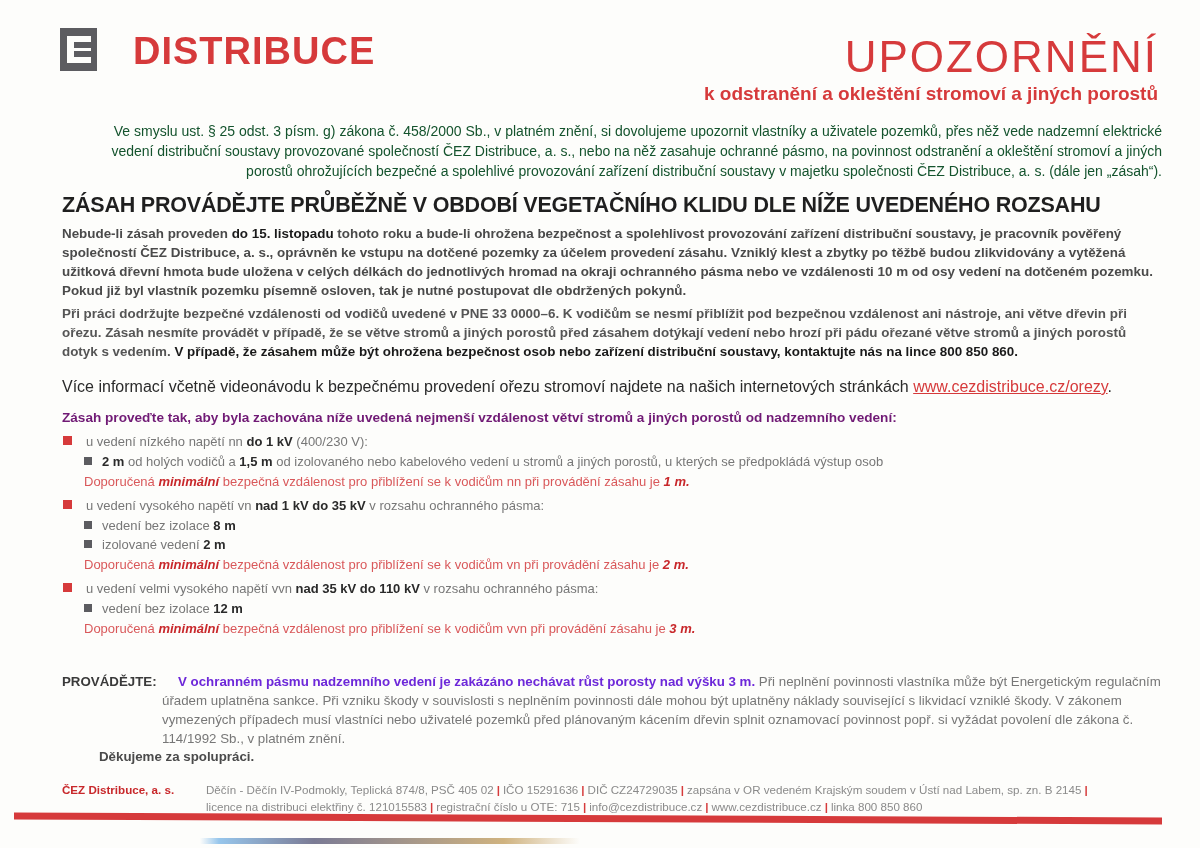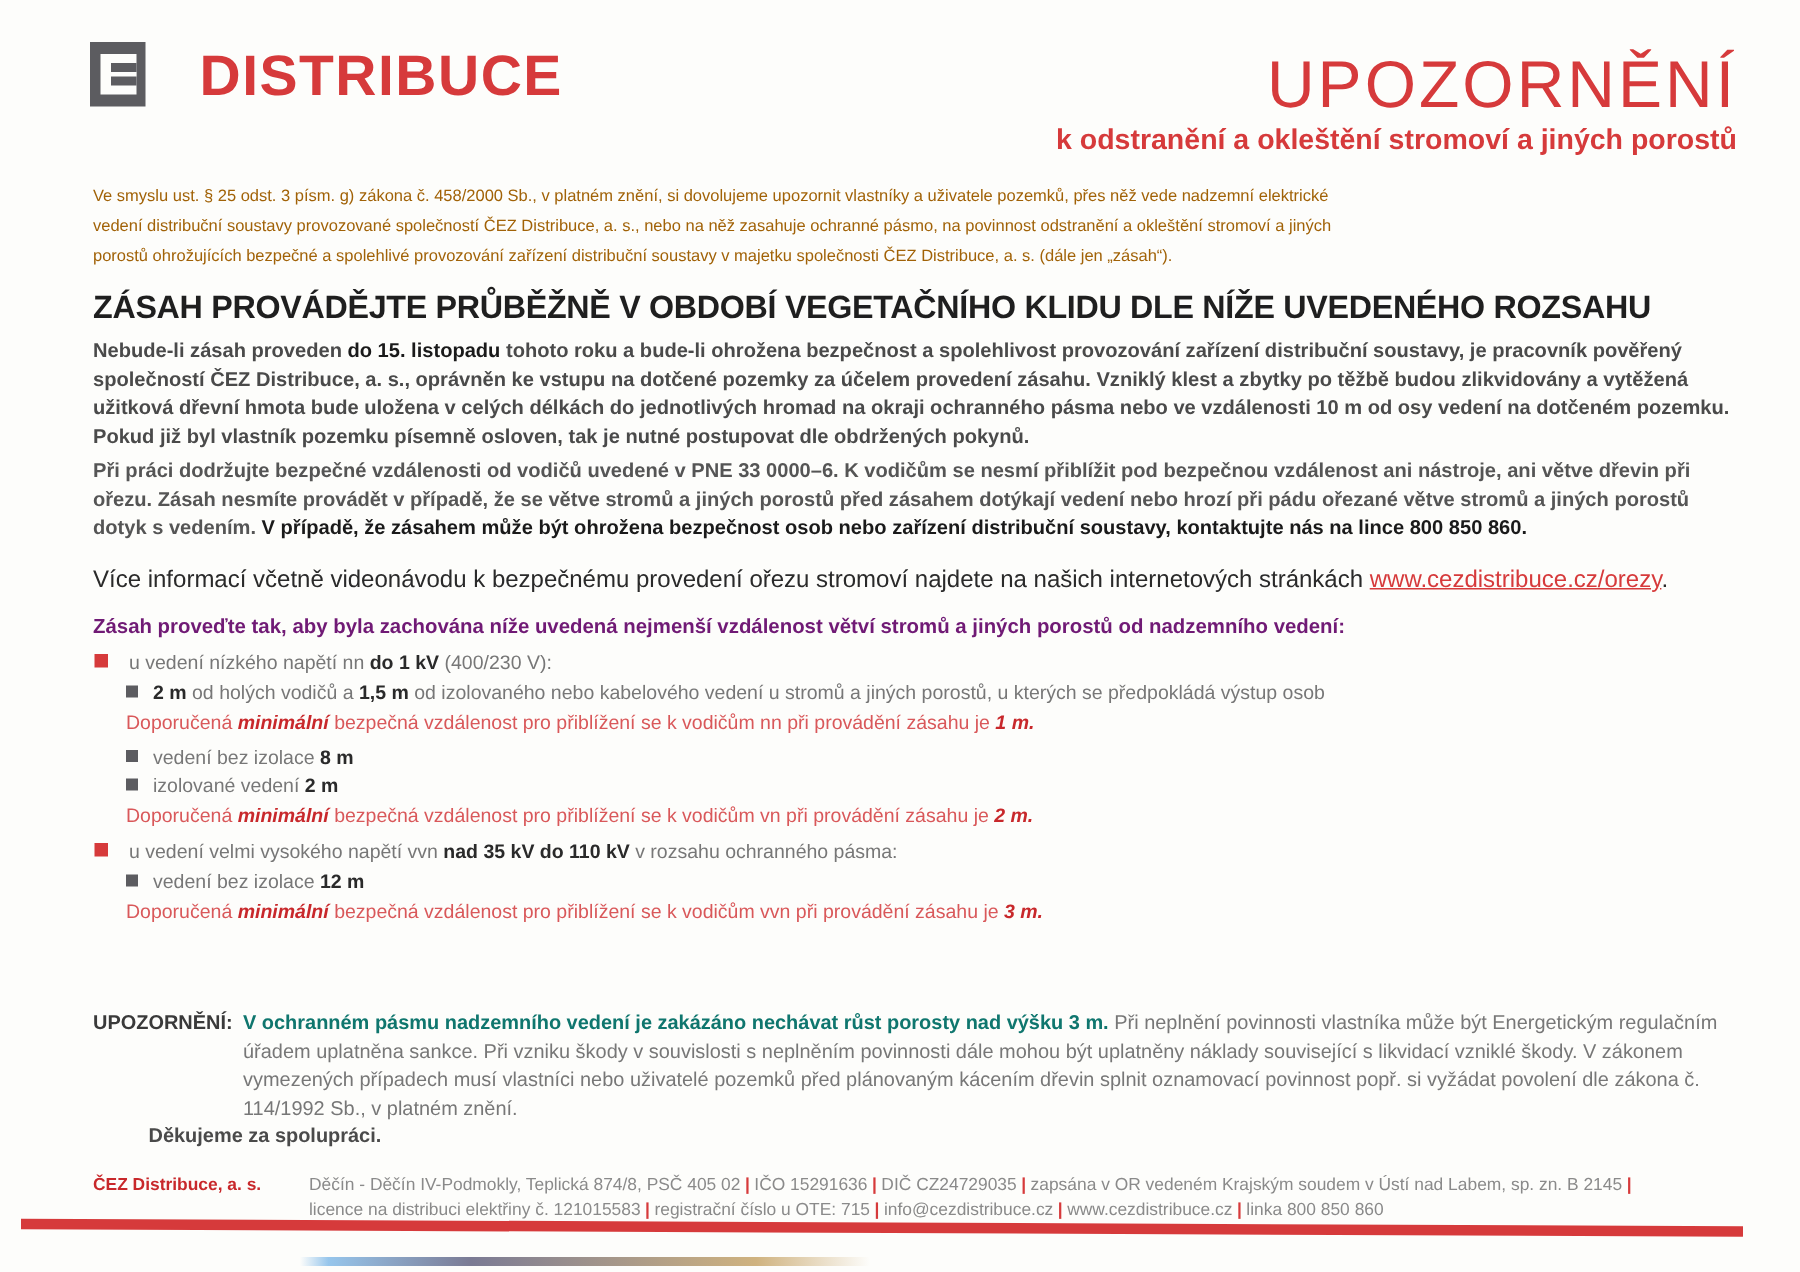--- a/index.html
+++ b/index.html
@@ -35,21 +35,21 @@
       position: absolute; right: 42px; top: 32px;
       font-size: 44px; letter-spacing: 2px; color: #d63a3b;
     }
     .subtitle {
       position: absolute; right: 42px; top: 83px;
       font-size: 19px; font-weight: bold; color: #d63a3b;
     }
 
     .intro {
       position: absolute; left: 62px; top: 121px; width: 1100px;
-      font-size: 11px; line-height: 20px; color: #a16207;
+      font-size: 14px; line-height: 20px; color: #14532d; text-align: right;
     }
     .headline {
       position: absolute; left: 62px; top: 193px; width: 1110px;
       font-size: 21.5px; font-weight: bold; color: #1f1f1f; letter-spacing: -0.2px;
     }
     .para1 {
       position: absolute; left: 62px; top: 224px; width: 1100px;
       font-size: 13.4px; line-height: 19px; color: #4a4a4a; font-weight: bold;
     }
     .para1 b, .para2 b { color: #1a1a1a; }
@@ -78,21 +78,21 @@
     .rec b { color: #c8282b; }
     .bullets b { color: #2a2a2a; }
     .rec b.r { color: #c8282b; font-style: italic; }
 
     .warn {
       position: absolute; left: 62px; top: 672px; width: 1100px;
       font-size: 13.3px; line-height: 19px; color: #777;
     }
     .warn .lab { position: absolute; left: 0; top: 0; font-weight: bold; color: #3a3a3a; }
     .warn .body { position: absolute; left: 100px; top: 0; width: 1000px; }
-    .warn .body b { color: #0f766e; }
+    .warn .body b { color: #6d28d9; margin-left: 16px; }
     .thanks {
       position: absolute; left: 62px; top: 749px;
       font-size: 13.3px; font-weight: bold; color: #4a4a4a; padding-left: 37px;
     }
 
     .footer {
       position: absolute; left: 62px; top: 781px; width: 1100px;
       font-size: 11.6px; line-height: 17px; color: #8a8a8a;
     }
     .footer .co { font-weight: bold; color: #c8282b; position: absolute; left: 0; top: 0; }
@@ -137,31 +137,32 @@
   <div class="info-line"><span>Více informací včetně videonávodu k bezpečnému provedení ořezu stromoví najdete na našich internetových stránkách </span><a>www.cezdistribuce.cz/orezy</a><span>.</span></div>
 
   <div class="red-heading">Zásah proveďte tak, aby byla zachována níže uvedená nejmenší vzdálenost větví stromů a jiných porostů od nadzemního vedení:</div>
 
   <div class="bullets">
 
     <div class="lvl1"><span class="sq"></span><span>u vedení nízkého napětí nn </span><b>do 1 kV</b><span> (400/230 V):</span></div>
     <div class="lvl2"><span class="sq"></span><b>2 m</b><span> od holých vodičů a </span><b>1,5 m</b><span> od izolovaného nebo kabelového vedení u stromů a jiných porostů, u kterých se předpokládá výstup osob</span></div>
     <div class="rec"><span>Doporučená </span><b class="r">minimální</b><span> bezpečná vzdálenost pro přiblížení se k vodičům nn při provádění zásahu je </span><b class="r">1 m.</b></div>
 
+    <div class="lvl1"><span class="sq"></span><span>u vedení vysokého napětí vn </span><b>nad 1 kV do 35 kV</b><span> v rozsahu ochranného pásma:</span></div>
     <div class="lvl2"><span class="sq"></span><span>vedení bez izolace </span><b>8 m</b></div>
     <div class="lvl2"><span class="sq"></span><span>izolované vedení </span><b>2 m</b></div>
     <div class="rec"><span>Doporučená </span><b class="r">minimální</b><span> bezpečná vzdálenost pro přiblížení se k vodičům vn při provádění zásahu je </span><b class="r">2 m.</b></div>
 
     <div class="lvl1"><span class="sq"></span><span>u vedení velmi vysokého napětí vvn </span><b>nad 35 kV do 110 kV</b><span> v rozsahu ochranného pásma:</span></div>
     <div class="lvl2"><span class="sq"></span><span>vedení bez izolace </span><b>12 m</b></div>
     <div class="rec"><span>Doporučená </span><b class="r">minimální</b><span> bezpečná vzdálenost pro přiblížení se k vodičům vvn při provádění zásahu je </span><b class="r">3 m.</b></div>
   </div>
 
   <div class="warn">
-    <span class="lab">UPOZORNĚNÍ:</span>
+    <span class="lab">PROVÁDĚJTE:</span>
     <div class="body"><b>V ochranném pásmu nadzemního vedení je zakázáno nechávat růst porosty nad výšku 3 m.</b><span> Při neplnění povinnosti vlastníka může být Energetickým regulačním úřadem uplatněna sankce. Při vzniku škody v souvislosti s neplněním povinnosti dále mohou být uplatněny náklady související s likvidací vzniklé škody. V zákonem vymezených případech musí vlastníci nebo uživatelé pozemků před plánovaným kácením dřevin splnit oznamovací povinnost popř. si vyžádat povolení dle zákona č. 114/1992 Sb., v platném znění.</span></div>
   </div>
 
   <div class="thanks">Děkujeme za spolupráci.</div>
 
   <div class="footer">
     <span class="co">ČEZ Distribuce, a. s.</span>
     <div class="lines">
       <div>
         <span>Děčín - Děčín IV-Podmokly, Teplická 874/8, PSČ 405 02</span><span class="sep">|</span><span>IČO 15291636</span><span class="sep">|</span><span>DIČ CZ24729035</span><span class="sep">|</span><span>zapsána v OR vedeném Krajským soudem v Ústí nad Labem, sp. zn. B 2145</span><span class="sep">|</span>

